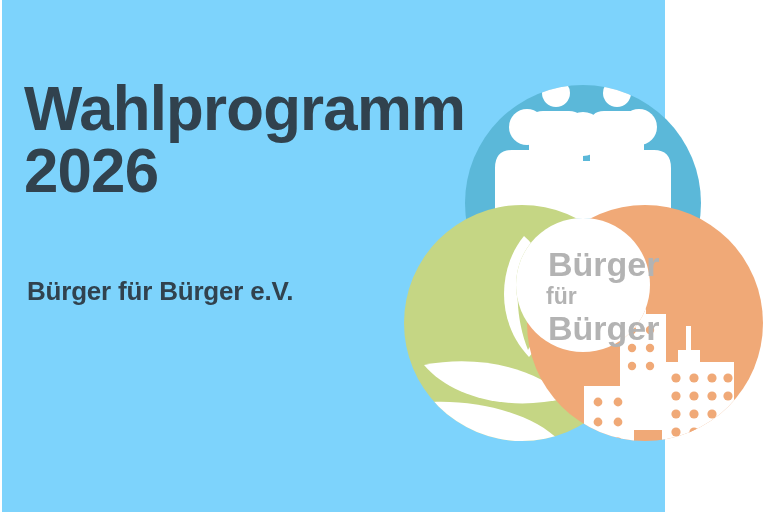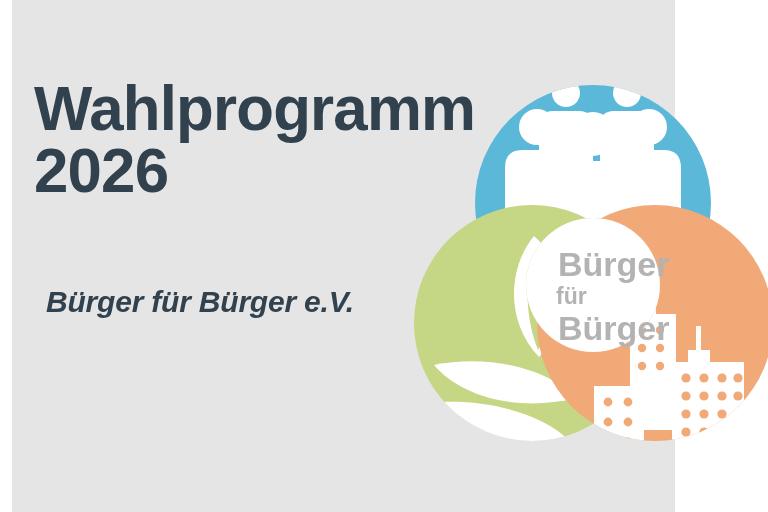--- a/index.html
+++ b/index.html
@@ -10,25 +10,25 @@
   body {
     width: 768px;
     height: 512px;
     overflow: hidden;
     font-family: "Liberation Sans", sans-serif;
     position: relative;
   }
 
   #poster {
     position: absolute;
-    left: 12px;
+    left: 2px;
     top: 0;
     width: 663px;
     height: 512px;
-    background: #e5e5e5;
+    background: #7dd3fc;
   }
 
   
   #text-column {
     position: absolute;
     left: 22px;
     top: 78px;
     width: 430px;
   }
 
@@ -41,29 +41,28 @@
     color: #31424E;
     margin: 0;
     white-space: pre-line;
     transform: scaleX(0.98);
     transform-origin: left top;
   }
 
   #subtitle {
     font-family: "Liberation Sans", sans-serif;
     font-weight: bold;
-    font-size: 30px;
+    font-size: 26px;
     letter-spacing: -0.2px;
     color: #31424E;
-    margin: 12px;
+    margin: 3px;
     position: absolute;
     left: 0;
     top: 195px;
     white-space: nowrap;
-    font-style: italic;
   }
 
   
   #logo {
     position: absolute;
     left: 396px;
     top: 68px;
     width: 372px;
     height: 400px;
   }

